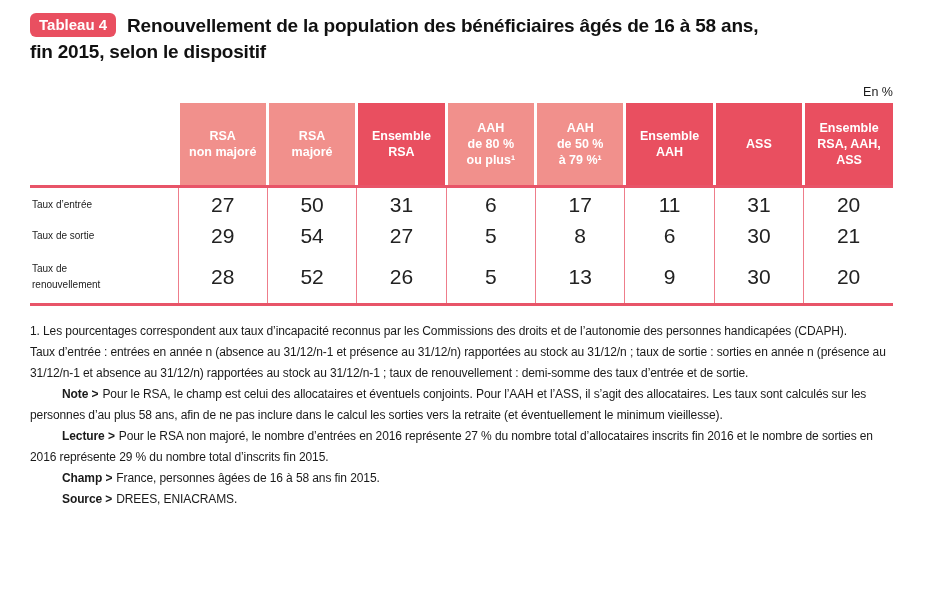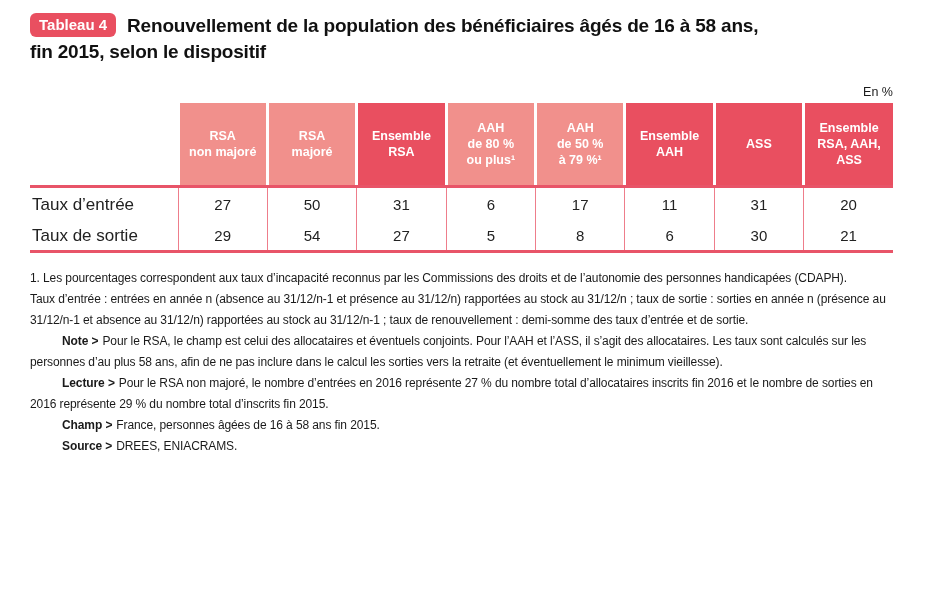--- a/index.html
+++ b/index.html
@@ -75,28 +75,28 @@
   thead th:first-child {
     background: transparent;
     border-left: none;
   }
   thead th.light { background: var(--red-light, #f1908c); }
   thead th.dark  { background: var(--red-dark, #e94f60); }
 
   tbody td {
     text-align: center;
     vertical-align: middle;
-    font-size: 15px;
+    font-size: 21px;
     color: #222222;
     border-left: 1.5px solid var(--line-thin, #ee7d8b);
   }
   tbody td:first-child {
     text-align: left;
     border-left: none;
-    font-size: 17px;
+    font-size: 10px;
     line-height: 16px;
     padding-left: 2px;
     white-space: pre-line;
   }
   tbody tr.r1 td { height: 31px; }
   tbody tr.r2 td { height: 27px; }
   tbody tr.r3 td { height: 51px; }
   tbody tr:last-child td {
     border-bottom: 3px solid var(--line-strong, #e85468);
   }
@@ -179,20 +179,32 @@
         <td>Taux de sortie</td>
         <td>29</td>
         <td>54</td>
         <td>27</td>
         <td>5</td>
         <td>8</td>
         <td>6</td>
         <td>30</td>
         <td>21</td>
       </tr>
+      <tr class="r3">
+        <td>Taux de
+renouvellement</td>
+        <td>28</td>
+        <td>52</td>
+        <td>26</td>
+        <td>5</td>
+        <td>13</td>
+        <td>9</td>
+        <td>30</td>
+        <td>20</td>
+      </tr>
     </tbody>
   </table>
 
   <div class="notes">
     <p><span>1. Les pourcentages correspondent aux taux d’incapacité reconnus par les Commissions des droits et de l’autonomie des personnes handicapées (CDAPH).</span></p>
     <p><span>Taux d’entrée : entrées en année n (absence au 31/12/n-1 et présence au 31/12/n) rapportées au stock au 31/12/n ; taux de sortie : sorties en année n (présence au 31/12/n-1 et absence au 31/12/n) rapportées au stock au 31/12/n-1 ; taux de renouvellement : demi-somme des taux d’entrée et de sortie.</span></p>
     <p><strong>Note &gt;</strong><span>Pour le RSA, le champ est celui des allocataires et éventuels conjoints. Pour l’AAH et l’ASS, il s’agit des allocataires. Les taux sont calculés sur les personnes d’au plus 58 ans, afin de ne pas inclure dans le calcul les sorties vers la retraite (et éventuellement le minimum vieillesse).</span></p>
     <p><strong>Lecture &gt;</strong><span>Pour le RSA non majoré, le nombre d’entrées en 2016 représente 27 % du nombre total d’allocataires inscrits fin 2016 et le nombre de sorties en 2016 représente 29 % du nombre total d’inscrits fin 2015.</span></p>
     <p><strong>Champ &gt;</strong><span>France, personnes âgées de 16 à 58 ans fin 2015.</span></p>
     <p><strong>Source &gt;</strong><span>DREES, ENIACRAMS.</span></p>

